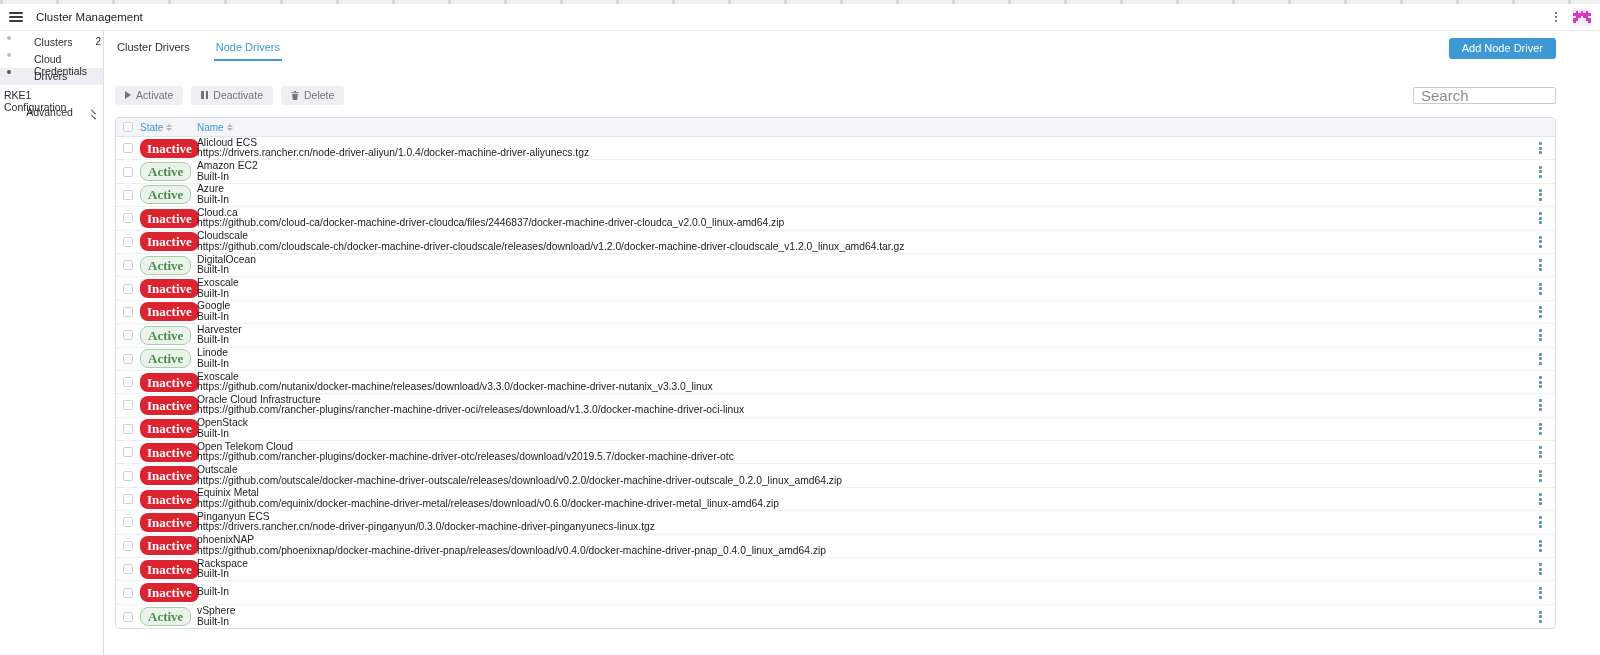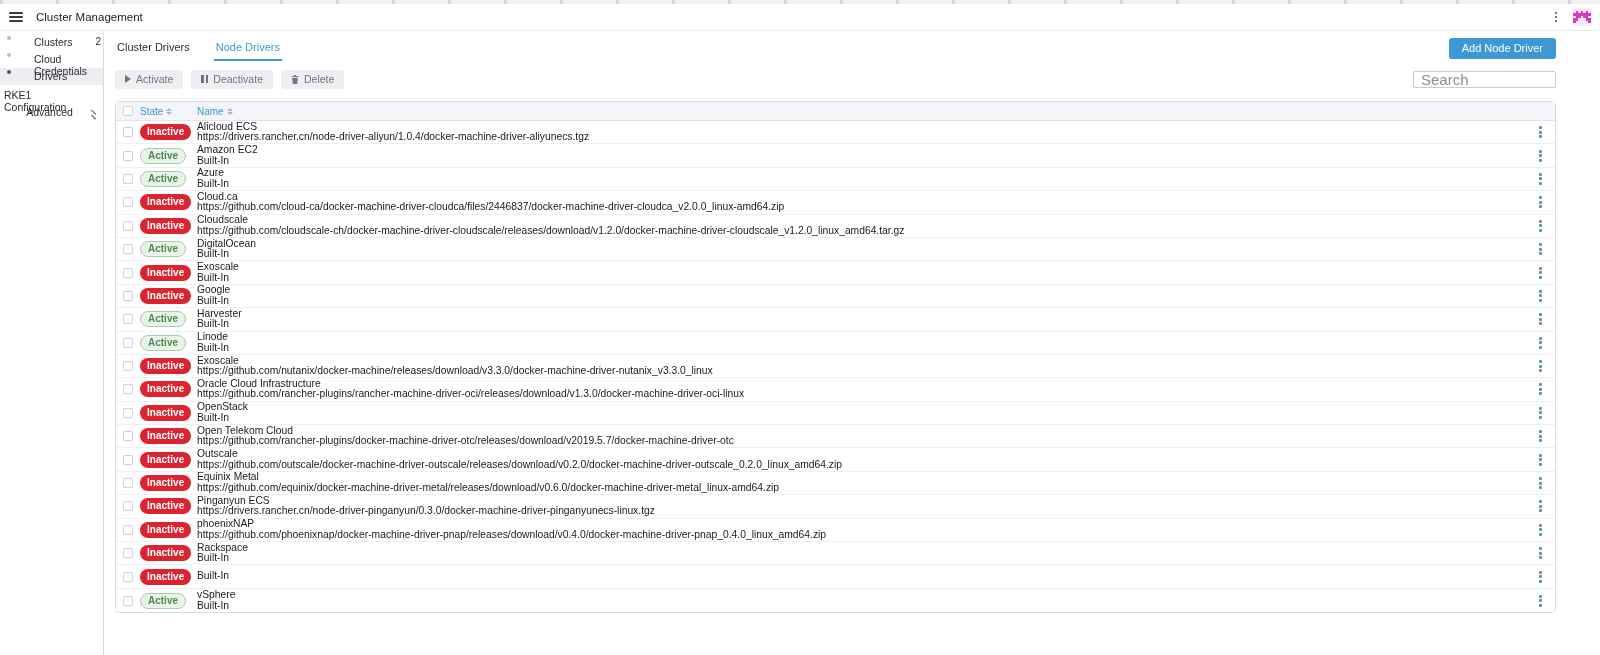--- a/index.html
+++ b/index.html
@@ -37,21 +37,21 @@
   
   .content { flex:1; padding:6px 44px 12px 11px; position:relative; }
 
   .tabs-row { display:flex; align-items:flex-start; height:26px; }
   .tab { font-size:11px; padding:4px 2px 6px; margin-right:22px; color:#2f3037; cursor:pointer; }
   .tab.active { color:var(--accent); border-bottom:2px solid var(--accent); }
   .add-btn { margin-left:auto; margin-top:1px; background:var(--accent); color:#fff;
     font-size:11px; font-family:inherit; padding:5px 13px; border:none; border-radius:3px;
     cursor:pointer; height:21px; line-height:11px; }
 
-  .actions-row { display:flex; align-items:center; margin-top:6px; height:20px; }
+  .actions-row { display:flex; align-items:center; margin-top:22px; height:20px; }
   .action-btn { background:#edeff3; color:#73747d; font-size:10.5px; font-family:inherit;
     padding:0 10px; height:19px; margin-right:8px; border:none; border-radius:3px;
     display:flex; align-items:center; gap:5px; cursor:default; }
   .icon-play { width:0; height:0; border-left:6px solid currentColor;
     border-top:4px solid transparent; border-bottom:4px solid transparent; }
   .icon-pause { display:flex; gap:2px; }
   .icon-pause i { width:2.5px; height:8px; background:currentColor; display:block; }
   .search-input { margin-left:auto; width:143px; height:17px; font-size:15px; font-family:inherit;
     border:1px solid #c9cbd3; border-radius:2px; padding:1px 7px; color:#141419; outline:none; }
   .search-input::placeholder { color:#8b8c95; }
@@ -66,21 +66,21 @@
   .c-act   { width:30px; flex:none; display:flex; justify-content:center; }
   .th { display:flex; align-items:center; gap:3px; cursor:pointer; }
   .sort { display:inline-flex; flex-direction:column; gap:1px; }
   .sort b { width:0; height:0; border-left:3px solid transparent; border-right:3px solid transparent; display:block; }
   .sort b.up   { border-bottom:3.5px solid #b3b6c0; }
   .sort b.down { border-top:3.5px solid #b3b6c0; }
 
   .trow { display:flex; align-items:center; height:23.4px; border-bottom:1px solid #eef0f3; background:#fff; }
   .trow:last-child { border-bottom:none; }
   .checkbox { width:10px; height:10px; border:1px solid #cfd1d9; border-radius:2px; background:#fff; cursor:pointer; }
-  .badge { font-size:10px; font-weight:bold; border-radius:8px; line-height:1; white-space:nowrap; }
+  .badge { font-size:13px; font-weight:bold; border-radius:8px; line-height:1; white-space:nowrap;font-family:Liberation Serif, serif; }
   .badge.inactive { background:var(--red); color:#fff; padding:3px 7px; }
   .badge.active { background:#eaf3ea; color:var(--green); border:1px solid #a8cea8; padding:2px 7px; }
   .drv-name, .drv-src { font-size:10.3px; line-height:10.6px; color:#1a1a20;
     white-space:nowrap; overflow:hidden; text-overflow:ellipsis; }
   .row-kebab { display:flex; flex-direction:column; align-items:center; gap:1.5px; cursor:pointer; padding:3px; }
   .row-kebab i { width:3px; height:3px; border-radius:1px; background:#5b93b1; display:block; }
 </style>
 </head>
 <body>
 

